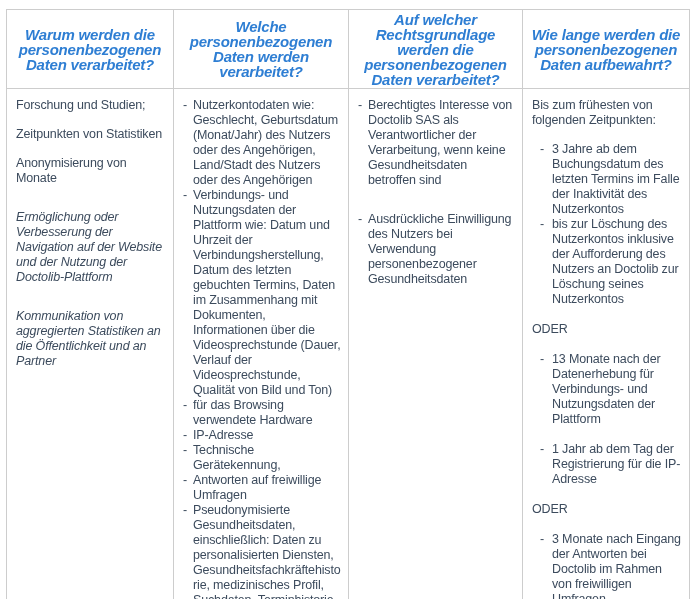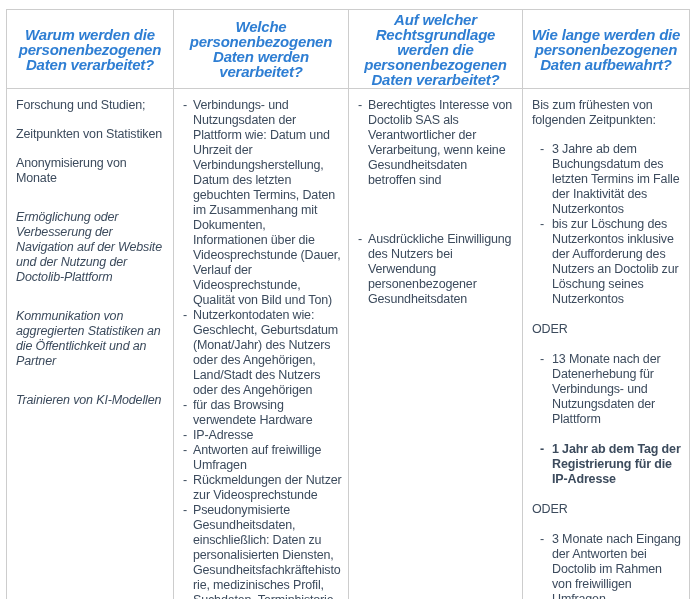--- a/index.html
+++ b/index.html
@@ -52,61 +52,60 @@
   
   .dash-item {
     position: relative;
     padding-left: 10px;
   }
   .dash-item::before {
     content: "-";
     position: absolute;
     left: 0; top: 0;
   }
-  .legal-item + .legal-item { margin-top: 44px; }
+  .legal-item + .legal-item { margin-top: 24px; }
   
   .retention-intro { margin-bottom: 14px; }
   .retention-item {
     position: relative;
     padding-left: 20px;
   }
   .retention-item::before {
     content: "-";
     position: absolute;
     left: 8px; top: 0;
   }
   .oder-separator { margin: 15px 0; }
-  .gap-top { margin-top: 15px; font-weight: bold; }
+  .gap-top { margin-top: 15px; }
 </style>
 </head>
 <body>
 
 <div class="privacy-table">
 
   <div class="cell header-cell">Warum werden die personenbezogenen Daten verarbeitet?</div>
   <div class="cell header-cell">Welche personenbezogenen Daten werden verarbeitet?</div>
   <div class="cell header-cell">Auf welcher Rechtsgrundlage werden die personenbezogenen Daten verarbeitet?</div>
   <div class="cell header-cell">Wie lange werden die personenbezogenen Daten aufbewahrt?</div>
 
   <div class="cell body-cell">
     <div class="purpose-para bold">Forschung und Studien;</div>
     <div class="purpose-para bold">Zeitpunkten von Statistiken</div>
     <div class="purpose-para bold">Anonymisierung von Monate</div>
     <div class="purpose-para italic">Ermöglichung oder Verbesserung der Navigation auf der Website und der Nutzung der Doctolib-Plattform</div>
     <div class="purpose-para italic">Kommunikation von aggregierten Statistiken an die Öffentlichkeit und an Partner</div>
-    <div class="purpose-para italic">Trainieren von KI-Modellen</div>
   </div>
 
   <div class="cell body-cell">
+    <div class="dash-item">Nutzerkontodaten wie: Geschlecht, Geburtsdatum (Monat/Jahr) des Nutzers oder des Angehörigen, Land/Stadt des Nutzers oder des Angehörigen</div>
     <div class="dash-item">Verbindungs- und Nutzungsdaten der Plattform wie: Datum und Uhrzeit der Verbindungsherstellung, Datum des letzten gebuchten Termins, Daten im Zusammenhang mit Dokumenten, Informationen über die Videosprechstunde (Dauer, Verlauf der Videosprechstunde, Qualität von Bild und Ton)</div>
-    <div class="dash-item">Nutzerkontodaten wie: Geschlecht, Geburtsdatum (Monat/Jahr) des Nutzers oder des Angehörigen, Land/Stadt des Nutzers oder des Angehörigen</div>
     <div class="dash-item">für das Browsing verwendete Hardware</div>
     <div class="dash-item">IP-Adresse</div>
+    <div class="dash-item">Technische Gerätekennung,</div>
     <div class="dash-item">Antworten auf freiwillige Umfragen</div>
-    <div class="dash-item">Rückmeldungen der Nutzer zur Videosprechstunde</div>
     <div class="dash-item">Pseudonymisierte Gesundheitsdaten, einschließlich: Daten zu personalisierten Diensten, Gesundheitsfachkräftehistorie, medizinisches Profil, Suchdaten, Terminhistorie,</div>
   </div>
 
   <div class="cell body-cell">
     <div class="dash-item legal-item">Berechtigtes Interesse von Doctolib SAS als Verantwortlicher der Verarbeitung, wenn keine Gesundheitsdaten betroffen sind</div>
     <div class="dash-item legal-item">Ausdrückliche Einwilligung des Nutzers bei Verwendung personenbezogener Gesundheitsdaten</div>
   </div>
 
   <div class="cell body-cell">
     <div class="retention-intro">Bis zum frühesten von folgenden Zeitpunkten:</div>

